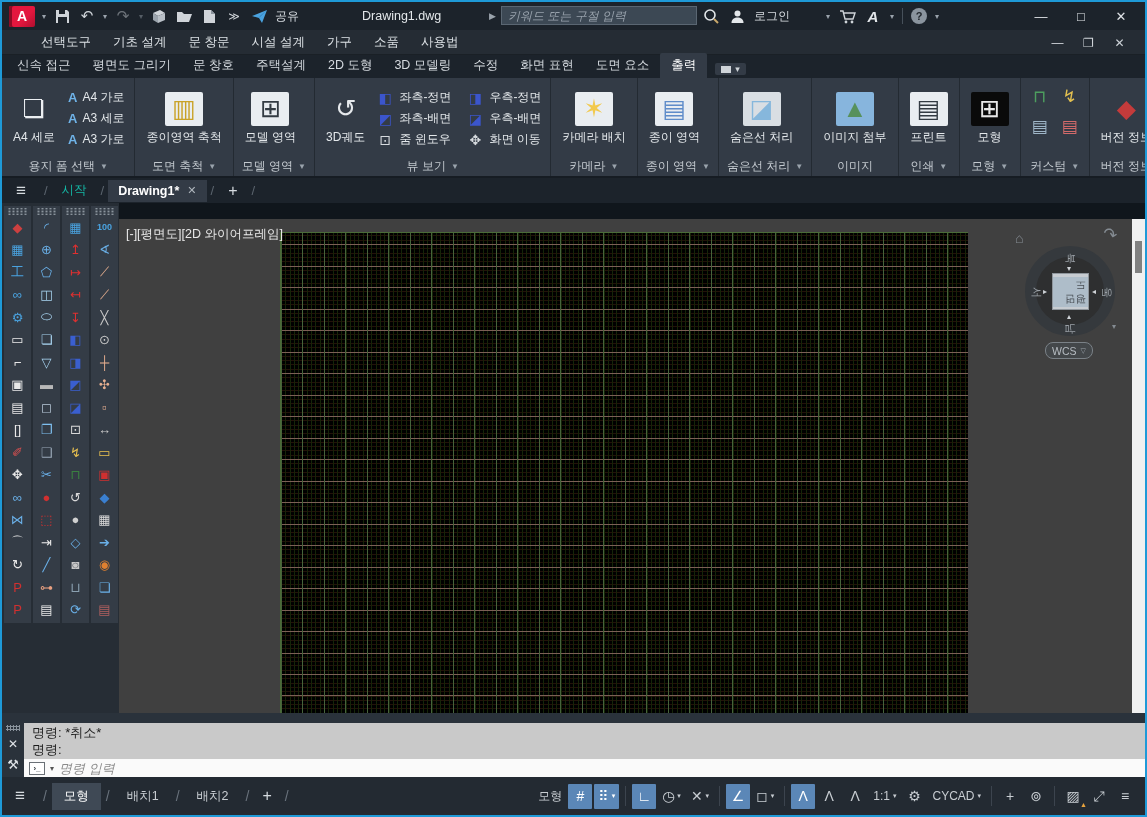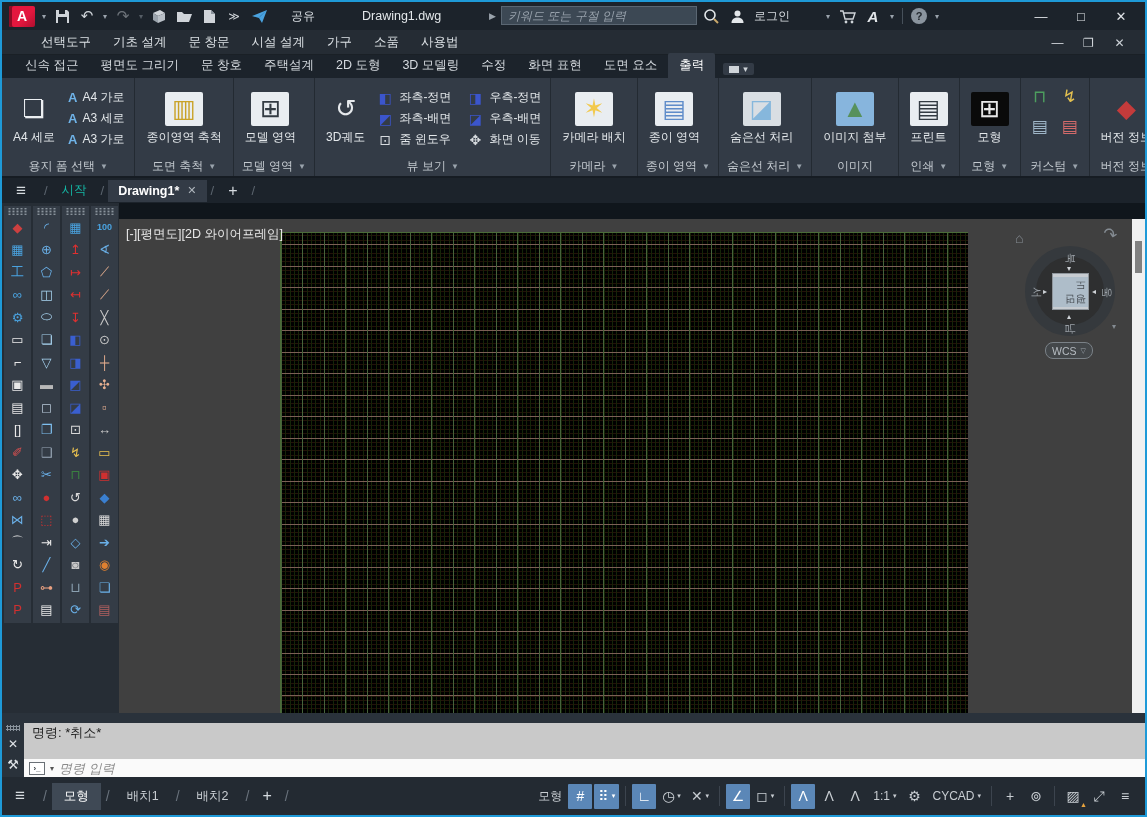--- a/index.html
+++ b/index.html
@@ -13,21 +13,21 @@
               display:flex; align-items:center; }
   .tb-left { display:flex; align-items:center; gap:7px; padding-left:7px; }
   .app-badge { width:26px; height:21px; background:linear-gradient(135deg,#e3173e 60%,#b00f2f);
                border-radius:2px; color:#fff; font-weight:bold; font-size:14px;
                display:flex; align-items:center; justify-content:center;
                box-shadow:inset 3px 0 0 #8c0c25; }
   .caret { font-size:8px; color:#9aa3ac; }
   .caret.dim, .tb-ic.dim { opacity:.45; }
   .tb-ic { font-size:15px; color:#cfd4d9; width:18px; text-align:center; }
   .tb-ic svg { display:block; margin:0 auto; }
-  .tb-share { font-size:12px; color:#d6dbe0;margin-left:16px; }
+  .tb-share { font-size:12px; color:#d6dbe0; }
   .tb-title { position:absolute; left:360px; top:7px; font-size:12.5px; color:#e3e7ea; }
   .tb-go { position:absolute; left:487px; top:9px; font-size:9px; color:#9aa3ac; }
   .tb-search { position:absolute; left:499px; top:4px; width:196px; height:19px;
                background:#3c4854; border:1px solid #5a6672; color:#e3e7ea;
                font-style:italic; font-size:12px; padding:0 6px; }
   .tb-search::placeholder { color:#98a2ac; font-style:italic; }
   .tb-right { position:absolute; left:700px; top:0; height:28px; display:flex; align-items:center; gap:8px; }
   .tb-login { font-size:12px; color:#d6dbe0; }
   .tb-sep { width:1px; height:16px; background:#46505a; }
   .help-circle { width:16px; height:16px; border-radius:50%; background:#8a949e; color:#20262c;
@@ -37,21 +37,21 @@
 
   
   .menubar { position:absolute; left:0; top:28px; width:100%; height:25px; background:#252c34;
              display:flex; align-items:center; padding-left:28px; border-bottom:1px solid #1a2026; }
   .menu-item { font-size:12.5px; color:#dde2e6; padding:0 11px; }
   .mdi-ctrl { position:absolute; right:10px; top:0; height:25px; display:flex; align-items:center; }
   .mdi-ctrl span { width:31px; text-align:center; font-size:12px; color:#cfd4d9; }
 
   
   .ribbontabs { position:absolute; left:0; top:53px; width:100%; height:23px; background:#1c232b;
-                display:flex; align-items:flex-end; padding-left:12px; }
+                display:flex; align-items:flex-end; padding-left:4px; }
   .rtab { font-size:12.5px; color:#d6dbe0; padding:4px 11px 4px; }
   .rtab.active { background:#333b46; color:#fff; border-radius:2px 2px 0 0; }
   .rtab-btn { margin-left:8px; margin-bottom:3px; background:#333b46; border-radius:2px;
               padding:1px 6px; font-size:9px; color:#cfd4d9; display:flex; align-items:center; gap:4px; }
 
   
   .ribbonbody { position:absolute; left:0; top:76px; width:100%; height:100px; background:#333b46;
                 display:flex; border-bottom:2px solid #161c23; }
   .panel { display:flex; flex-direction:column; border-right:1px solid #232a32; flex:0 0 auto; }
   .panel-body { flex:1; display:flex; align-items:center; padding:3px 6px 0; gap:4px; }
@@ -610,20 +610,21 @@
   </div>
 
   <div class="cmd">
     <div class="cmd-rail">
       <span class="rgrip"></span>
       <span class="rx">✕</span>
       <span class="rw">⚒</span>
     </div>
     <div class="cmd-history">
       <div>명령: *취소*</div>
+      <div>명령:</div>
     </div>
     <div class="cmd-inputrow">
       <span class="term-ic">›_</span>
       <span class="caret">▾</span>
       <input class="cmd-input" placeholder="명령 입력" style="">
     </div>
   </div>
 
   <div class="statusbar">
     <span class="sb-burger">≡</span>

